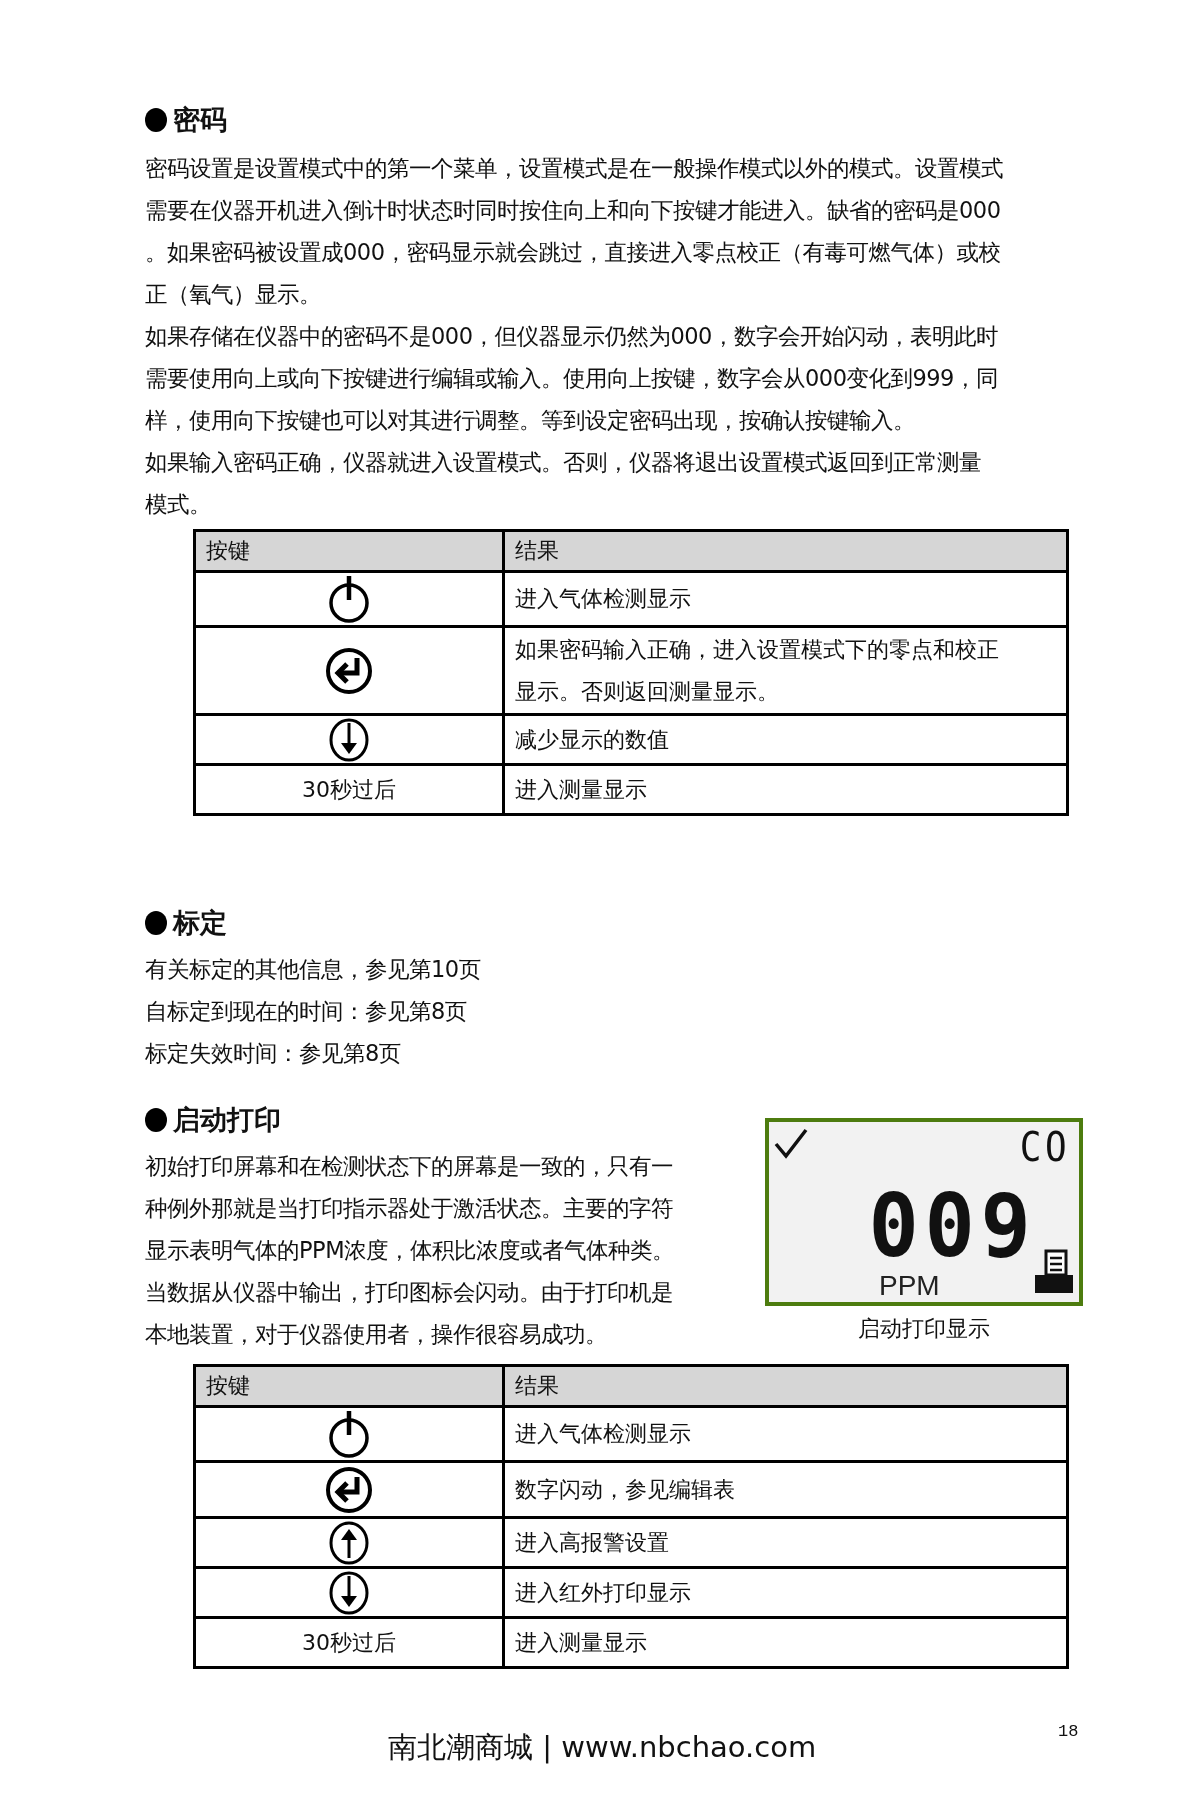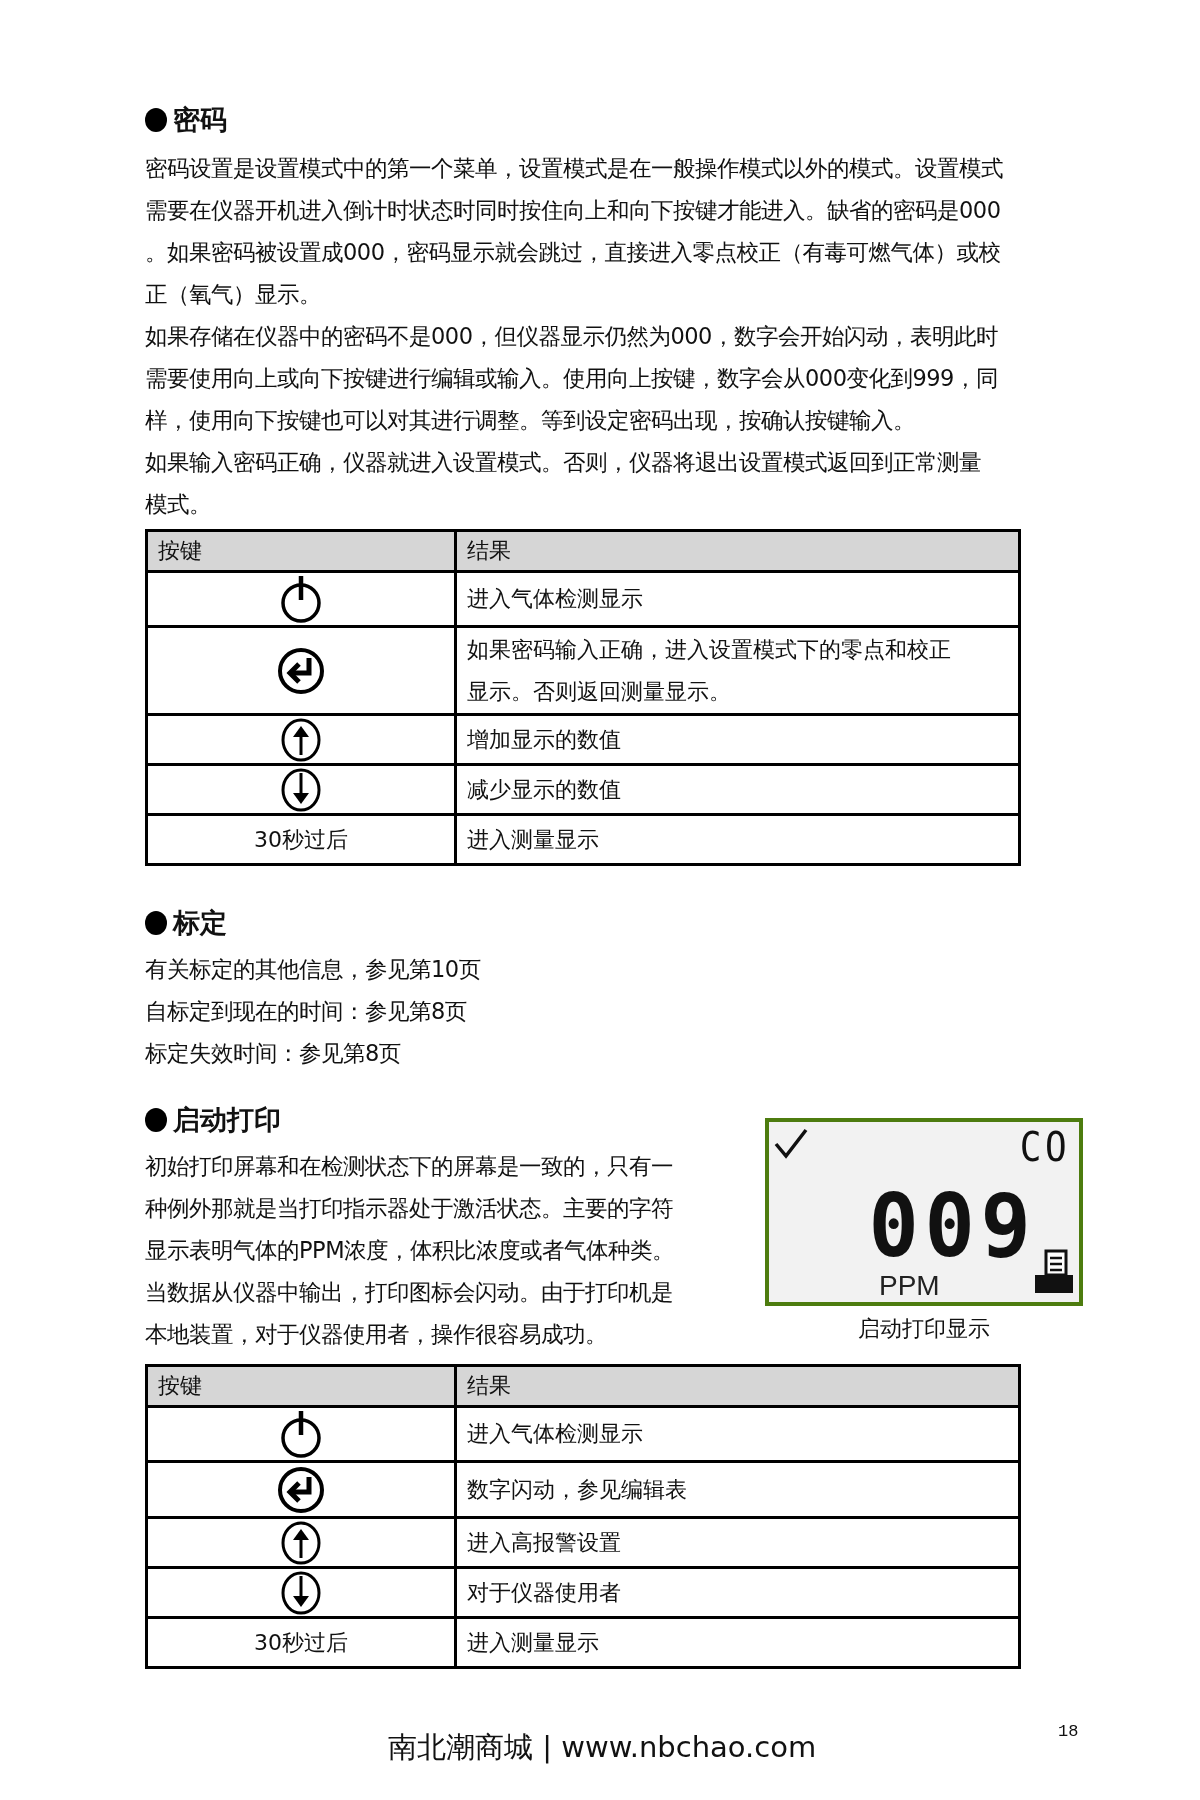--- a/index.html
+++ b/index.html
@@ -17,21 +17,21 @@
     display: inline-block; width: 22px; height: 24px; border-radius: 50%;
     background: #000; margin-right: 6px;
   }
   .para {
     font-size: 22.5px; line-height: 42px; letter-spacing: -0.5px;
     white-space: nowrap;
   }
   .para div { height: 42px; }
   table.keys {
     position: absolute; border-collapse: collapse;
-    border: 3px solid #000; font-size: 22px;
+    border: 3px solid #000; font-size: 22px; margin-left: 48px;
   }
   table.keys th, table.keys td {
     border: 3px solid #000; padding: 0 10px; text-align: left;
     vertical-align: middle; font-weight: normal;
   }
   table.keys th { background: #d6d6d6; height: 38px; }
   table.keys td.key { text-align: center; }
   table.keys td.res { line-height: 42px; }
   .icon svg { display: block; margin: 0 auto; }
   .lcd {
@@ -86,30 +86,20 @@
       <svg width="52" height="52" viewBox="0 0 52 52">
             <circle cx="26" cy="26" r="21" fill="none" stroke="#000" stroke-width="4"></circle>
             <path d="M34 13 V28 H18" fill="none" stroke="#000" stroke-width="5"></path>
             <path d="M24 19 L15 28 L24 37" fill="none" stroke="#000" stroke-width="5"></path>
           </svg>
     </td>
     <td class="res">
       <div>如果密码输入正确，进入设置模式下的零点和校正</div>
       <div>显示。否则返回测量显示。</div>
     </td>
-  </tr>
-  <tr style="height:50px">
-    <td class="key icon">
-      <svg width="42" height="46" viewBox="0 0 42 46">
-            <ellipse cx="21" cy="23" rx="18" ry="20" fill="none" stroke="#000" stroke-width="3"></ellipse>
-            <line x1="21" y1="12" x2="21" y2="38" stroke="#000" stroke-width="3"></line>
-            <path d="M13 20 L21 9 L29 20 Z" fill="#000"></path>
-          </svg>
-    </td>
-    <td class="res">增加显示的数值</td>
   </tr>
   <tr style="height:50px">
     <td class="key icon">
       <svg width="42" height="46" viewBox="0 0 42 46">
             <ellipse cx="21" cy="23" rx="18" ry="20" fill="none" stroke="#000" stroke-width="3"></ellipse>
             <line x1="21" y1="6" x2="21" y2="32" stroke="#000" stroke-width="3"></line>
             <path d="M13 26 L21 37 L29 26 Z" fill="#000"></path>
           </svg>
     </td>
     <td class="res">减少显示的数值</td>
@@ -204,21 +194,21 @@
     <td class="res">进入高报警设置</td>
   </tr>
   <tr style="height:50px">
     <td class="key icon">
       <svg width="42" height="46" viewBox="0 0 42 46">
             <ellipse cx="21" cy="23" rx="18" ry="20" fill="none" stroke="#000" stroke-width="3"></ellipse>
             <line x1="21" y1="6" x2="21" y2="32" stroke="#000" stroke-width="3"></line>
             <path d="M13 26 L21 37 L29 26 Z" fill="#000"></path>
           </svg>
     </td>
-    <td class="res">对于仪器使用者</td>
+    <td class="res">进入红外打印显示</td>
   </tr>
   <tr style="height:50px">
     <td class="key">30秒过后</td>
     <td class="res">进入测量显示</td>
   </tr>
 </tbody>
   </table>
 
 <div class="abs footer" style="left:360px; top:1728px;margin-left:28px;">南北潮商城 | www.nbchao.com</div>
 <div class="abs pageno" style="left:1058px; top:1722px;font-family:Liberation Mono, monospace;">18</div>

